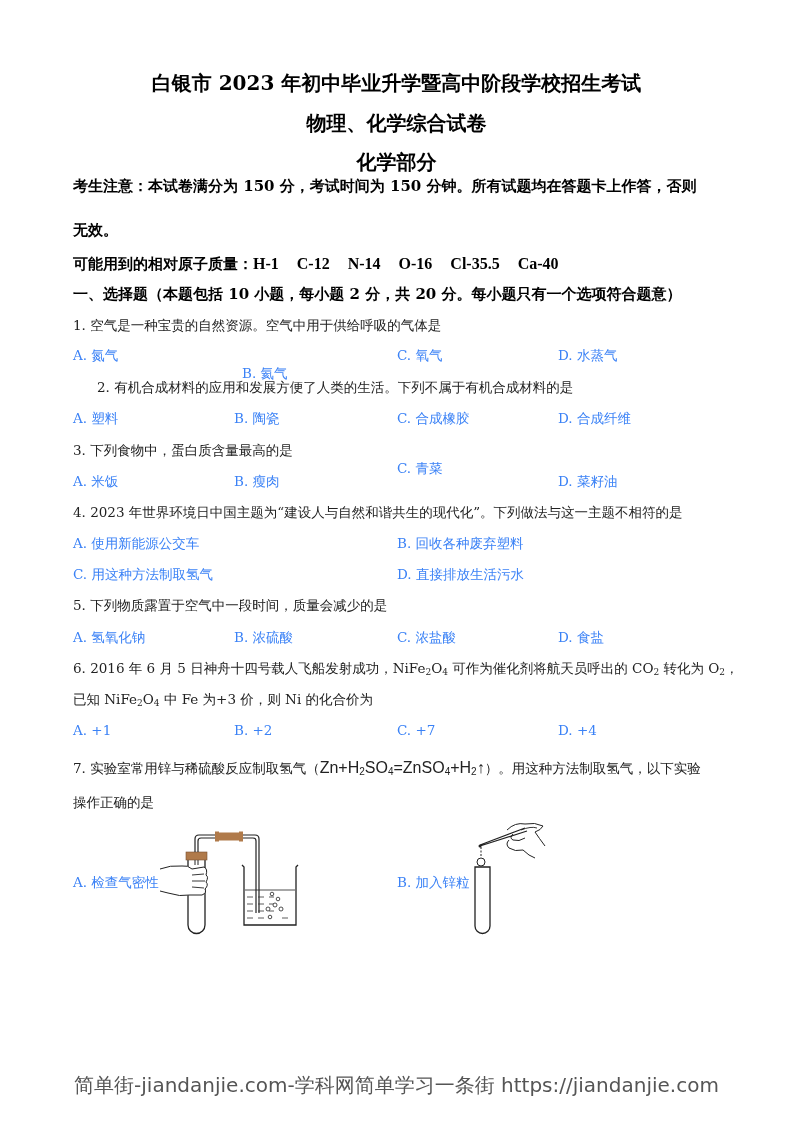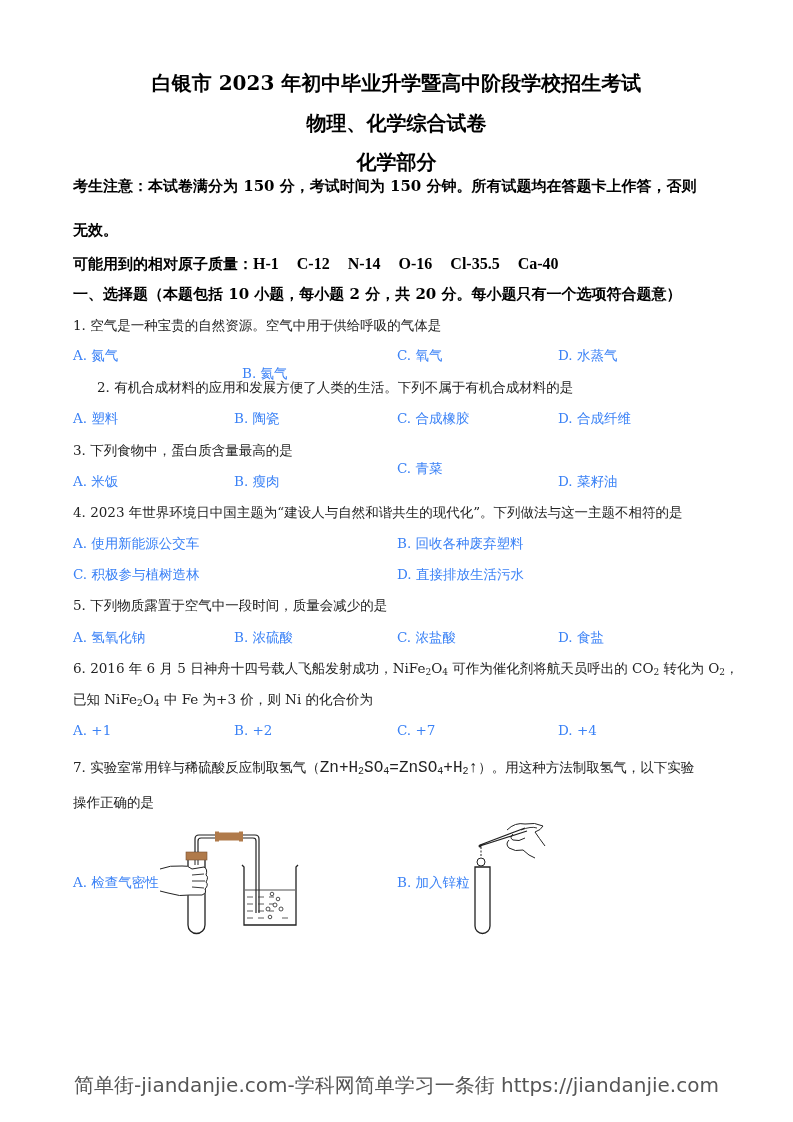--- a/index.html
+++ b/index.html
@@ -4,21 +4,21 @@
 <style>
   html, body { margin: 0; padding: 0; background: #ffffff; }
   body { width: 793px; height: 1122px; position: relative; overflow: hidden;
          font-family: "DejaVu Serif", "Liberation Serif", serif; color: #111; }
   .line { position: absolute; white-space: nowrap; line-height: 1; }
   .title { left: 0; width: 793px; text-align: center; font-weight: bold; font-size: 20px; color: #000; }
   .bold { font-weight: bold; font-size: 15px; color: #000; }
   .q { font-size: 13.5px; color: #222; }
   .opt { position: absolute; font-size: 13.5px; color: #3b82f6; white-space: nowrap; line-height: 1; }
   sub { font-size: 9px; vertical-align: -2px; line-height: 0; }
-  .eq { font-family: Liberation Mono, monospace; font-size: 16px; margin-top: 44px; }
+  .eq { font-family: Liberation Sans, sans-serif; font-size: 16px; margin-top: 44px; }
   .eq sub { font-size: 10px; }
   .footer { position: absolute; left: 0; width: 793px; top: 1072px; text-align: center;
             font-family: "DejaVu Sans", sans-serif; font-size: 20px; color: #555; }
   svg { position: absolute; overflow: visible; }
 </style>
 </head>
 <body>
 
 <div class="line title" style="top:73px;">白银市 2023 年初中毕业升学暨高中阶段学校招生考试</div>
 <div class="line title" style="top:113px;">物理、化学综合试卷</div>
@@ -47,21 +47,21 @@
 
 <div class="line q" style="left:73px; top:444px;">3. 下列食物中，蛋白质含量最高的是</div>
 <div class="opt" style="left:73px; top:475px;">A. 米饭</div>
 <div class="opt" style="left:234px; top:475px;">B. 瘦肉</div>
 <div class="opt" style="left:397px; top:462px;">C. 青菜</div>
 <div class="opt" style="left:558px; top:475px;">D. 菜籽油</div>
 
 <div class="line q" style="left:73px; top:506px;">4. 2023 年世界环境日中国主题为“建设人与自然和谐共生的现代化”。下列做法与这一主题不相符的是</div>
 <div class="opt" style="left:73px; top:537px;">A. 使用新能源公交车</div>
 <div class="opt" style="left:397px; top:537px;">B. 回收各种废弃塑料</div>
-<div class="opt" style="left:73px; top:568px;">C. 积极参与植树造林</div>
+<div class="opt" style="left:73px; top:568px;">C. 用这种方法制取氢气</div>
 <div class="opt" style="left:397px; top:568px;">D. 直接排放生活污水</div>
 
 <div class="line q" style="left:73px; top:599px;">5. 下列物质露置于空气中一段时间，质量会减少的是</div>
 <div class="opt" style="left:73px; top:631px;">A. 氢氧化钠</div>
 <div class="opt" style="left:234px; top:631px;">B. 浓硫酸</div>
 <div class="opt" style="left:397px; top:631px;">C. 浓盐酸</div>
 <div class="opt" style="left:558px; top:631px;">D. 食盐</div>
 
 <div class="line q" style="left:73px; top:662px;"><span>6. 2016 年 6 月 5 日神舟十四号载人飞船发射成功，NiFe</span><sub>2</sub><span>O</span><sub>4</sub><span> 可作为催化剂将航天员呼出的 CO</span><sub>2</sub><span> 转化为 O</span><sub>2</sub><span>，</span></div>
 <div class="line q" style="left:73px; top:693px;"><span>已知 NiFe</span><sub>2</sub><span>O</span><sub>4</sub><span> 中 Fe 为+3 价，则 Ni 的化合价为</span></div>

